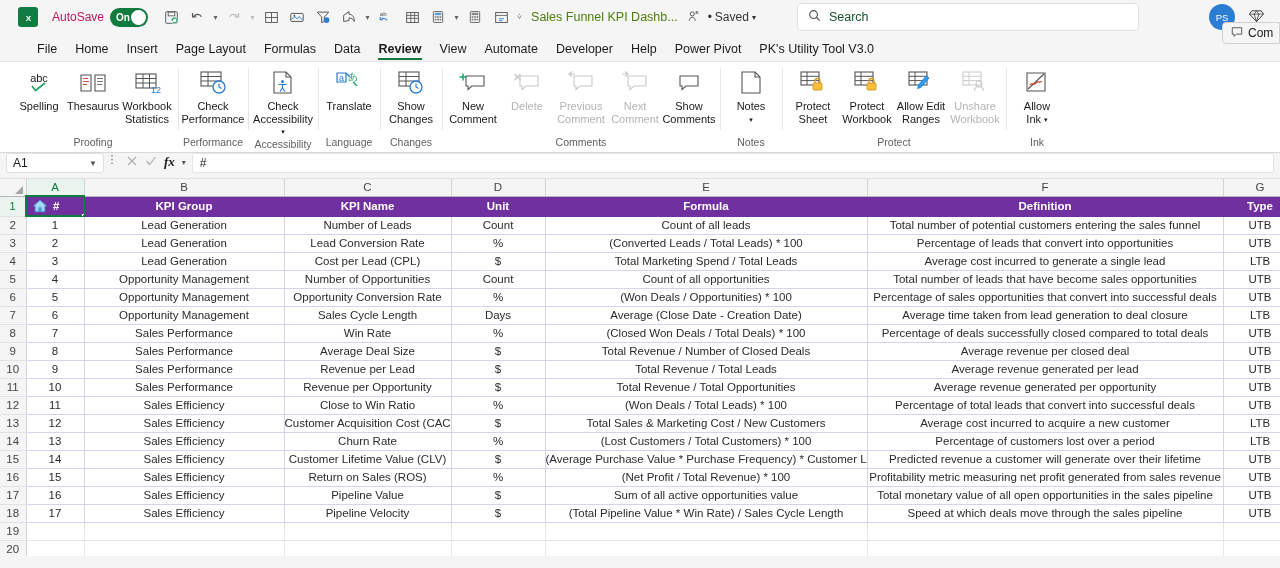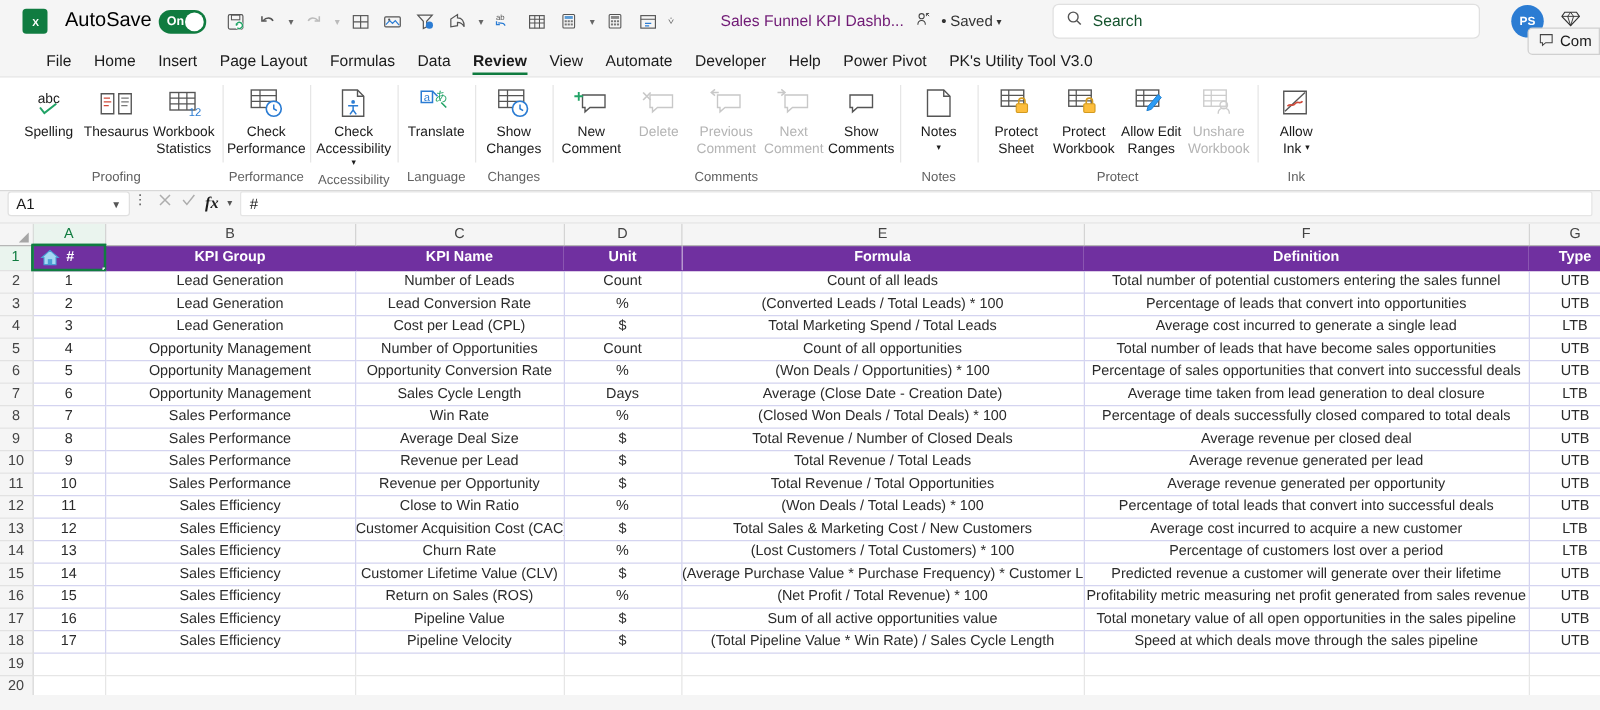--- a/index.html
+++ b/index.html
@@ -23,21 +23,21 @@
   .excel-logo {
     width: 20px; height: 20px;
     background: #107c41;
     border-radius: 3px;
     display: flex; align-items: center; justify-content: center;
     color: #fff; font-size: 12px; font-weight: bold;
     margin-left: 10px; margin-right: 14px;
     flex: 0 0 auto;
   }
   .autosave-label {
-    font-size: 16px; color: #000000;
+    font-size: 12px; color: #be185d;
     margin-right: 6px; white-space: nowrap;
   }
   .toggle {
     width: 38px; height: 19px;
     background: #0f7b3f;
     border-radius: 10px;
     position: relative;
     display: flex; align-items: center;
     flex: 0 0 auto;
     margin-right: 10px;
@@ -58,22 +58,22 @@
     color: #444;
     flex: 0 0 auto;
   }
   .qat-caret {
     width: 11px; height: 26px;
     display: flex; align-items: center; justify-content: center;
     font-size: 8px; color: #666;
     flex: 0 0 auto;
   }
   .doc-title {
-    font-size: 12.5px; color: #701a75;
-    margin-left: 34px; white-space: nowrap;
+    font-size: 12.5px; color: #4d7c0f;
+    margin-left: 6px; white-space: nowrap;
   }
   .share-ico { margin-left: 10px; font-size: 11px; color: #444; }
   .saved-wrap {
     display: flex; align-items: center; gap: 3px;
     margin-left: 8px; font-size: 12px; color: #333;
     white-space: nowrap;
   }
   .searchbox {
     flex: 0 0 auto;
     width: 340px; height: 26px;
@@ -83,21 +83,21 @@
     display: flex; align-items: center;
     padding: 0 10px;
     gap: 8px;
     box-shadow: 0 0 0 1px #e0e0e0;
   }
   .searchbox .ph { font-size: 12.5px; color: #14532d; }
   .spacer { flex: 1 1 auto; }
   .avatar {
     width: 26px; height: 26px; border-radius: 50%;
     background: #2b7cd3; color: #fff;
-    font-size: 9.5px; font-weight: bold;
+    font-size: 9.5px; font-weight: normal;
     display: flex; align-items: center; justify-content: center;
     margin-right: 14px;
     flex: 0 0 auto;
   }
   .diamond-ico { margin-right: 8px; color: #333; flex: 0 0 auto; }
 
   
   .tabsrow {
     height: 27px;
     background: #f5f5f5;

